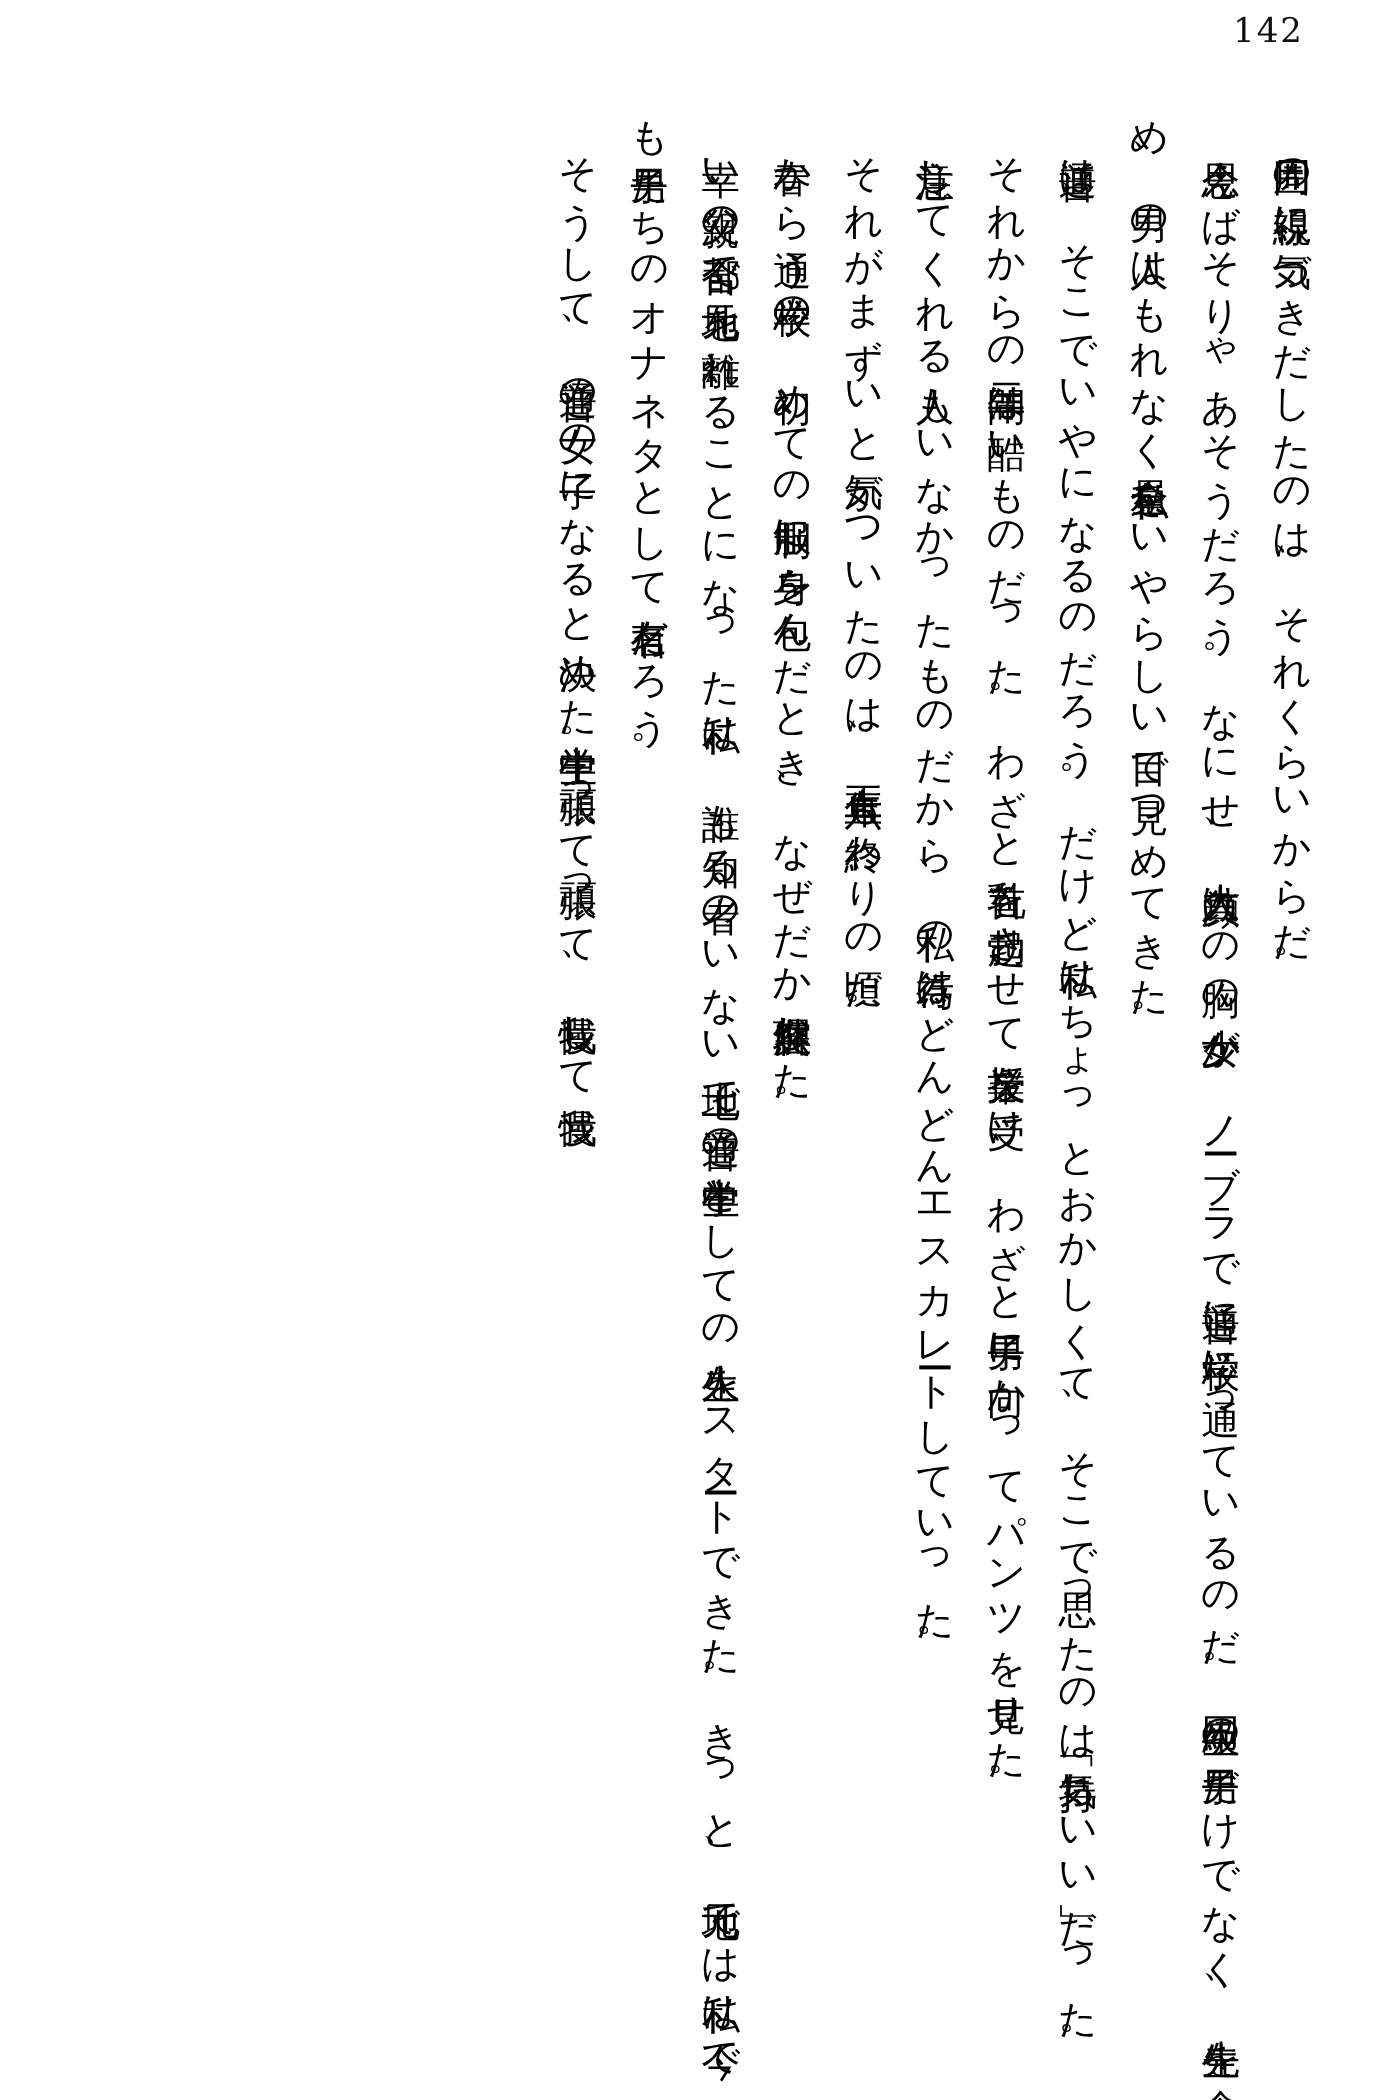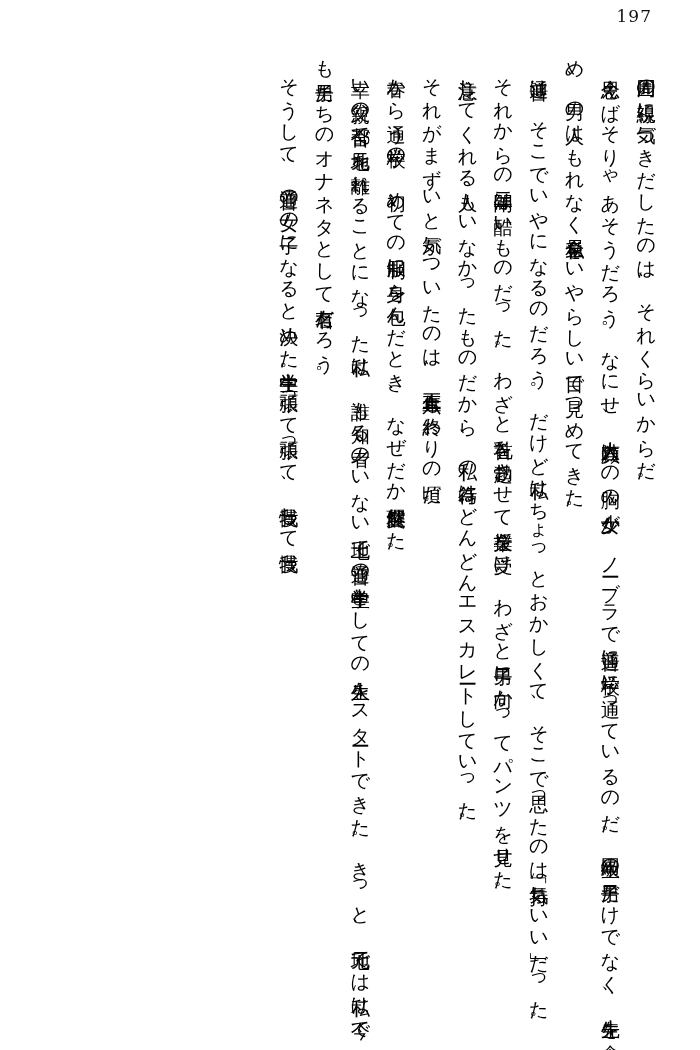--- a/index.html
+++ b/index.html
@@ -49,21 +49,21 @@
     margin: 0;
     padding: 0;
     text-indent: 1em;
   }
 </style>
 </head>
 <body>
 
 <div class="page">
 
-  <div class="page-number">197</div>
+  <div class="page-number">142</div>
 
   <div class="body-text">
     <p>周囲の視線に気づきだしたのは、それくらいからだ。</p>
     <p>今思えばそりゃあそうだろう。なにせ、大人顔負けの胸の少女が、ノーブラで普通に学校に通っているのだ。同級生の男子だけでなく、先生を含め、男の人はもれなく全員私をいやらしい目で見つめてきた。</p>
     <p>普通は、そこでいやになるのだろう。だけど私はちょっとおかしくて、そこで思ったのは「気持ちいい」だった。</p>
     <p>それからの二年間は酷いものだった。わざと乳首を勃起させて授業を受け、わざと男子に向かってパンツを見せた。</p>
     <p>注意してくれる人もいなかったものだから、私の行為はどんどんエスカレートしていった。</p>
     <p>それがまずいと気がついたのは、正直六年も終わりの頃だ。</p>
     <p>春から通う学校の、初めての制服に身を包んだとき、なぜだか突然理解した。</p>
     <p>幸い父親の都合で地元を離れることになった私は、誰も知る者のいない土地で普通の中学生としての人生をスタートできた。きっと、地元では私は今でも男子たちのオナネタとして有名だろう。</p>

